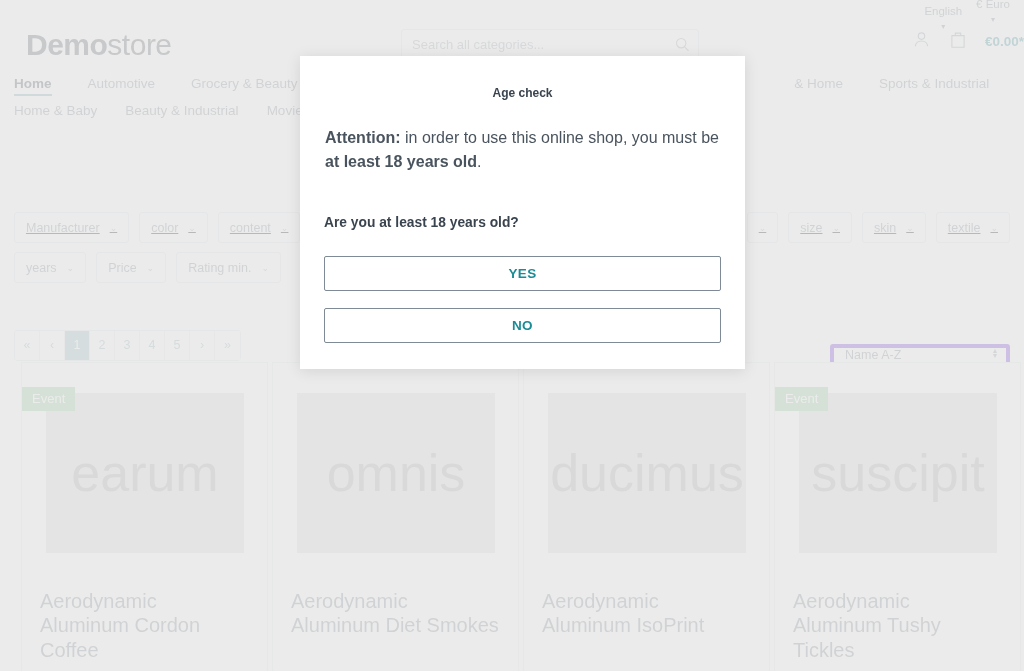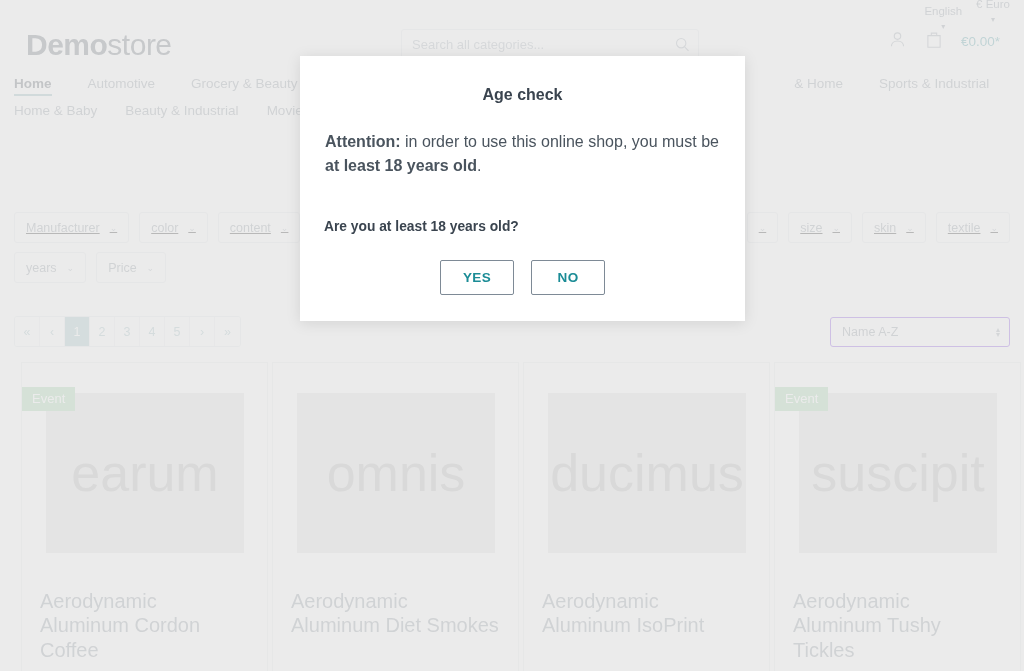--- a/index.html
+++ b/index.html
@@ -84,22 +84,22 @@
   }
   .search-input {
     flex: 1; border: 0; outline: none;
     font-size: 13px; color: #5a646e;
     font-family: "Liberation Sans", sans-serif;
     background: transparent;
   }
   .search-input::placeholder { color: #9aa4ae; }
   .search-icon svg { display: block; }
   .header-right {
-    position: absolute; right: 24px; top: 30px;
-    display: flex; align-items: center; gap: 18px;
+    position: absolute; right: 0; top: 30px;
+    display: flex; align-items: center; gap: 18px; font-weight: bold;
   }
   .cart-amount { font-size: 13.5px; color: #2d8b94; white-space: nowrap; }
 
   
   .nav {
     padding: 0 14px;
     background: #fff;
   }
   .nav-row {
     display: flex; align-items: center; gap: 36px;
@@ -157,27 +157,28 @@
     display: flex; align-items: center; justify-content: center;
     font-size: 12.5px;
     color: #8fb3b8;
     border-right: 1px solid #e8ecef;
     background: #fff;
   }
   .page-btn:last-child { border-right: 0; }
   .page-btn.active { background: #8fb7bc; color: #fff; }
   .sort-select {
     width: 180px; height: 30px;
-    border: 1px solid #6d28d9;
+    border: 4px solid #6d28d9;
     border-radius: 3px;
     background: #fff;
-    display: flex; align-items: center; justify-content: space-between;
+    display: flex; justify-content: space-between;
     padding: 0 9px 0 11px;
     font-size: 12.5px;
     color: #7b858f;
+    margin-top: 28px;
   }
   .stepper { display: flex; flex-direction: column; line-height: 5px; font-size: 8px; color: #8b959f; }
 
   
   .grid {
     position: absolute; left: 21px; top: 362px;
     display: flex; gap: 4px;
   }
   .card {
     width: 247px;
@@ -230,42 +231,42 @@
     position: absolute;
     left: 300px; top: 56px;
     width: 445px;
     background: #fff;
     z-index: 100;
     box-shadow: 0 2px 14px rgba(0,0,0,0.10);
     padding: 22px 24px 26px;
   }
   .modal-title {
     text-align: center;
-    font-size: 16px;
+    font-size: 12px;
     font-weight: 700;
     color: #3a444f;
     margin-top: 8px;
     margin-bottom: 26px;
   }
   .modal-text {
     font-size: 16px;
     color: #4a545e;
     line-height: 1.52;
     margin: 7px 1px 40px 1px;
   }
   .modal-text b { font-weight: 700; }
   .modal-question {
     text-align: left;
     font-size: 13.8px;
     font-weight: 700;
     color: #3a444f;
     margin-bottom: 26px;
   }
   .modal-actions {
-    display: flex; justify-content: center; gap: 17px;
+    display: flex; justify-content: space-between; gap: 17px; flex-direction: column;
   }
   .btn {
     min-width: 74px;
     padding: 9px 22px;
     border: 1px solid #7e8a96;
     background: #fff;
     color: #1b8c96;
     font-size: 13.5px;
     font-weight: 700;
     letter-spacing: 0.4px;
@@ -380,20 +381,24 @@
       </div>
       <div class="filter-row">
         <div class="filter-pill">
           <span>years</span>
           <span class="chev">⌄</span>
         </div>
         <div class="filter-pill">
           <span>Price</span>
           <span class="chev">⌄</span>
         </div>
+        <div class="filter-pill">
+          <span>Rating min.</span>
+          <span class="chev">⌄</span>
+        </div>
       </div>
     </div>
 
     <div class="listing-bar">
       <div class="pagination">
         <div class="page-btn">«</div>
         <div class="page-btn">‹</div>
         <div class="page-btn active">1</div>
         <div class="page-btn">2</div>
         <div class="page-btn">3</div>

